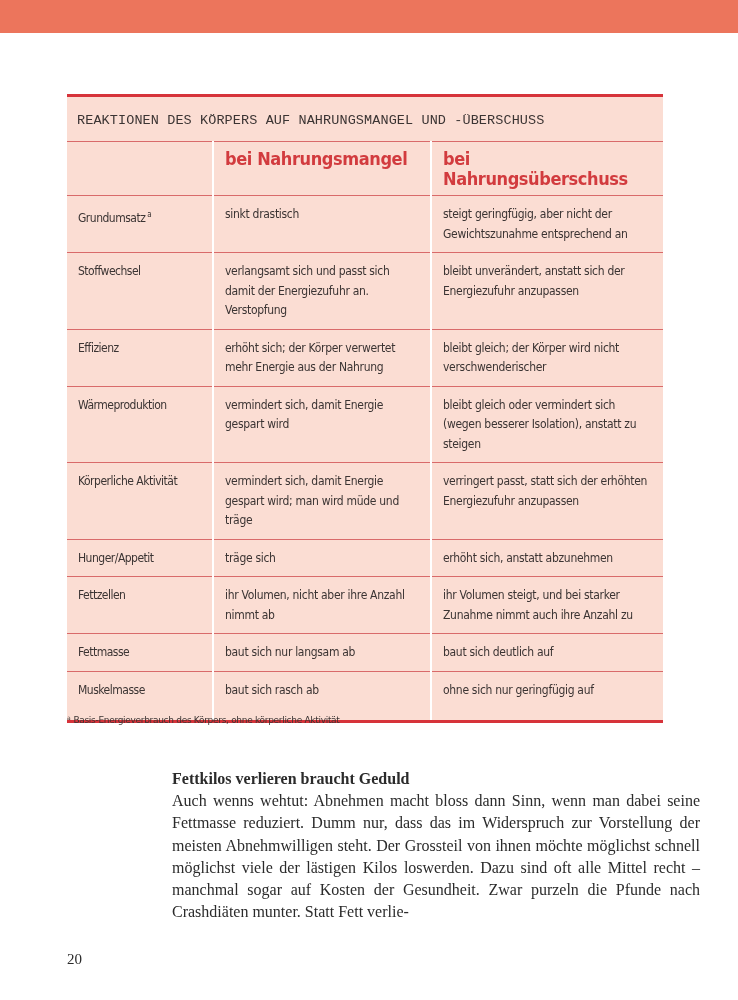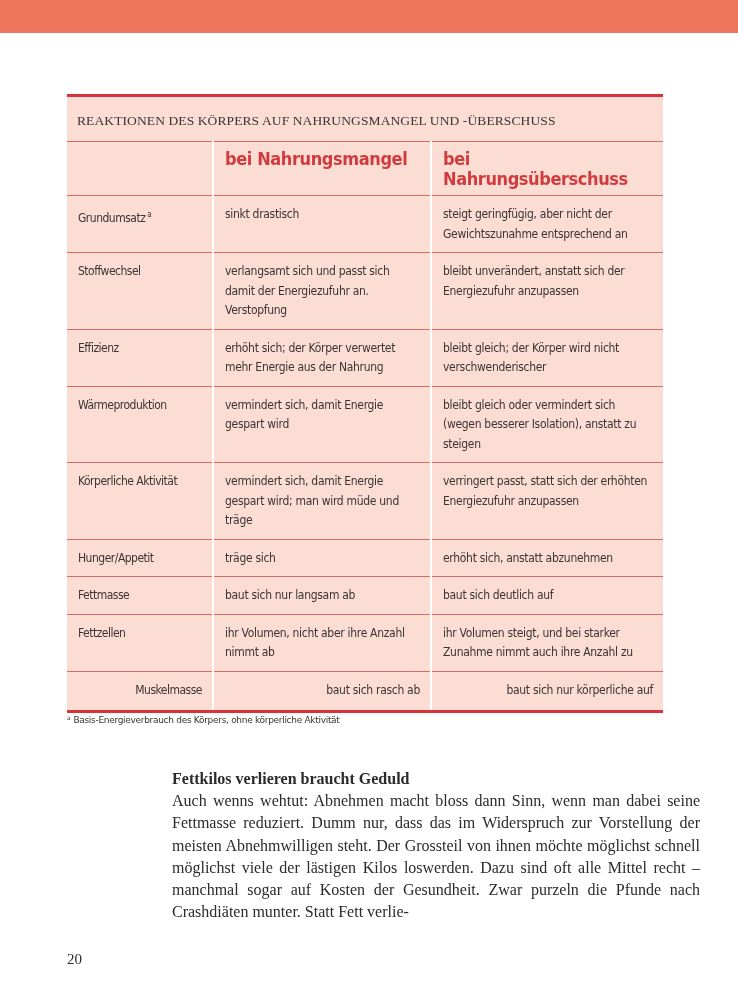--- a/index.html
+++ b/index.html
@@ -1,31 +1,31 @@
 <!DOCTYPE html>
 <html><head>
 <meta charset="utf-8">
 <style>
   html, body { margin: 0; padding: 0; }
   body { width: 738px; height: 1000px; background: #ffffff; position: relative; overflow: hidden; }
   .top-band { position: absolute; left: 0; top: 0; width: 738px; height: 33px; background: #ec755c; }
   .table-box { position: absolute; left: 67px; top: 94px; width: 596px; background: #fbddd3;
     border-top: 3px solid #d6333a; border-bottom: 3px solid #d6333a; }
-  .table-title { font-family: Liberation Serif, serif; font-stretch: condensed;
+  .table-title { font-family: Liberation Mono, monospace; font-stretch: condensed;
     font-size: 13.5px; color: #3b3433; letter-spacing: 0.1px; padding: 16px 10px 10px 10px; height: 18px; white-space: nowrap; }
   table { border-collapse: collapse; width: 596px; table-layout: fixed;
     font-family: "DejaVu Sans", sans-serif; font-size: 12px; color: #3b3433; }
   col.c1 { width: 146px; } col.c2 { width: 218px; } col.c3 { width: 232px; }
   td { vertical-align: top; padding: 9px 10px 8px 11px; line-height: 19.5px; font-stretch: condensed; letter-spacing: -0.3px; }
   tr + tr td { border-top: 1px solid #d96a6a; }
   tr.head td { border-top: 1px solid #d96a6a; }
   td.col-b, td.col-c { border-left: 2px solid #ffffff; }
   td.rowlabel { font-weight: normal; padding-left: 11px; letter-spacing: -0.5px; }
   tr.head td { color: #d23b3e; font-weight: bold; font-size: 18px; padding-top: 7px; padding-bottom: 7px; letter-spacing: -0.4px; }
-  tr:last-child td { padding-bottom: 10px; text-align: right; }
+  tr:last-child td { padding-bottom: 20px; }
   .inner { margin: 0 10px 0 0; }
   sup { font-size: 8px; vertical-align: 5px; margin-left: 2px; }
   .footnote { position: absolute; left: 67px; top: 714px; font-family: "DejaVu Sans", sans-serif; font-size: 9px;
     color: #3b3433; letter-spacing: -0.3px; }
   .footnote sup { font-size: 6px; vertical-align: 3px; margin: 0 3px 0 0; }
   .article { position: absolute; left: 135px; top: 768px; width: 528px; font-family: "Liberation Serif", "DejaVu Serif", serif;
     font-size: 16px; line-height: 22.3px; color: #2b2b2b; margin-left: 37px; }
   .article h2 { font-size: 16px; font-weight: bold; margin: 0; line-height: 22px; }
   .article p { margin: 0; text-align: justify; hyphens: manual; }
   .page-number { position: absolute; left: 67px; top: 951px; font-family: "Liberation Serif", "DejaVu Serif", serif; font-size: 15px; color: #2b2b2b; }
@@ -74,33 +74,33 @@
             <td class="rowlabel"><span>Körperliche Aktivität</span></td>
             <td class="col-b"><span>vermindert sich, damit Energie gespart wird; man wird müde und träge</span></td>
             <td class="col-c"><span>verringert passt, statt sich der erhöhten Energiezufuhr anzupassen</span></td>
           </tr>
           <tr>
             <td class="rowlabel"><span>Hunger/Appetit</span></td>
             <td class="col-b"><span>träge sich</span></td>
             <td class="col-c"><span>erhöht sich, anstatt abzunehmen</span></td>
           </tr>
           <tr>
+            <td class="rowlabel"><span>Fettzellen</span></td>
+            <td class="col-b"><span>ihr Volumen, nicht aber ihre Anzahl nimmt ab</span></td>
+            <td class="col-c"><span>ihr Volumen steigt, und bei starker Zunahme nimmt auch ihre Anzahl zu</span></td>
+          </tr>
+          <tr>
             <td class="rowlabel"><span>Fettmasse</span></td>
             <td class="col-b"><span>baut sich nur langsam ab</span></td>
             <td class="col-c"><span>baut sich deutlich auf</span></td>
           </tr>
           <tr>
-            <td class="rowlabel"><span>Fettzellen</span></td>
-            <td class="col-b"><span>ihr Volumen, nicht aber ihre Anzahl nimmt ab</span></td>
-            <td class="col-c"><span>ihr Volumen steigt, und bei starker Zunahme nimmt auch ihre Anzahl zu</span></td>
-          </tr>
-          <tr>
             <td class="rowlabel"><span>Muskelmasse</span></td>
             <td class="col-b"><span>baut sich rasch ab</span></td>
-            <td class="col-c"><span>baut sich nur körperliche auf</span></td>
+            <td class="col-c"><span>ohne sich nur geringfügig auf</span></td>
           </tr>
         </tbody>
     </table>
   </div>
 </div>
 
 <div class="footnote"><sup>a</sup><span>Basis-Energieverbrauch des Körpers, ohne körperliche Aktivität</span></div>
 
 <div class="article">
   <h2>Fettkilos verlieren braucht Geduld</h2>

